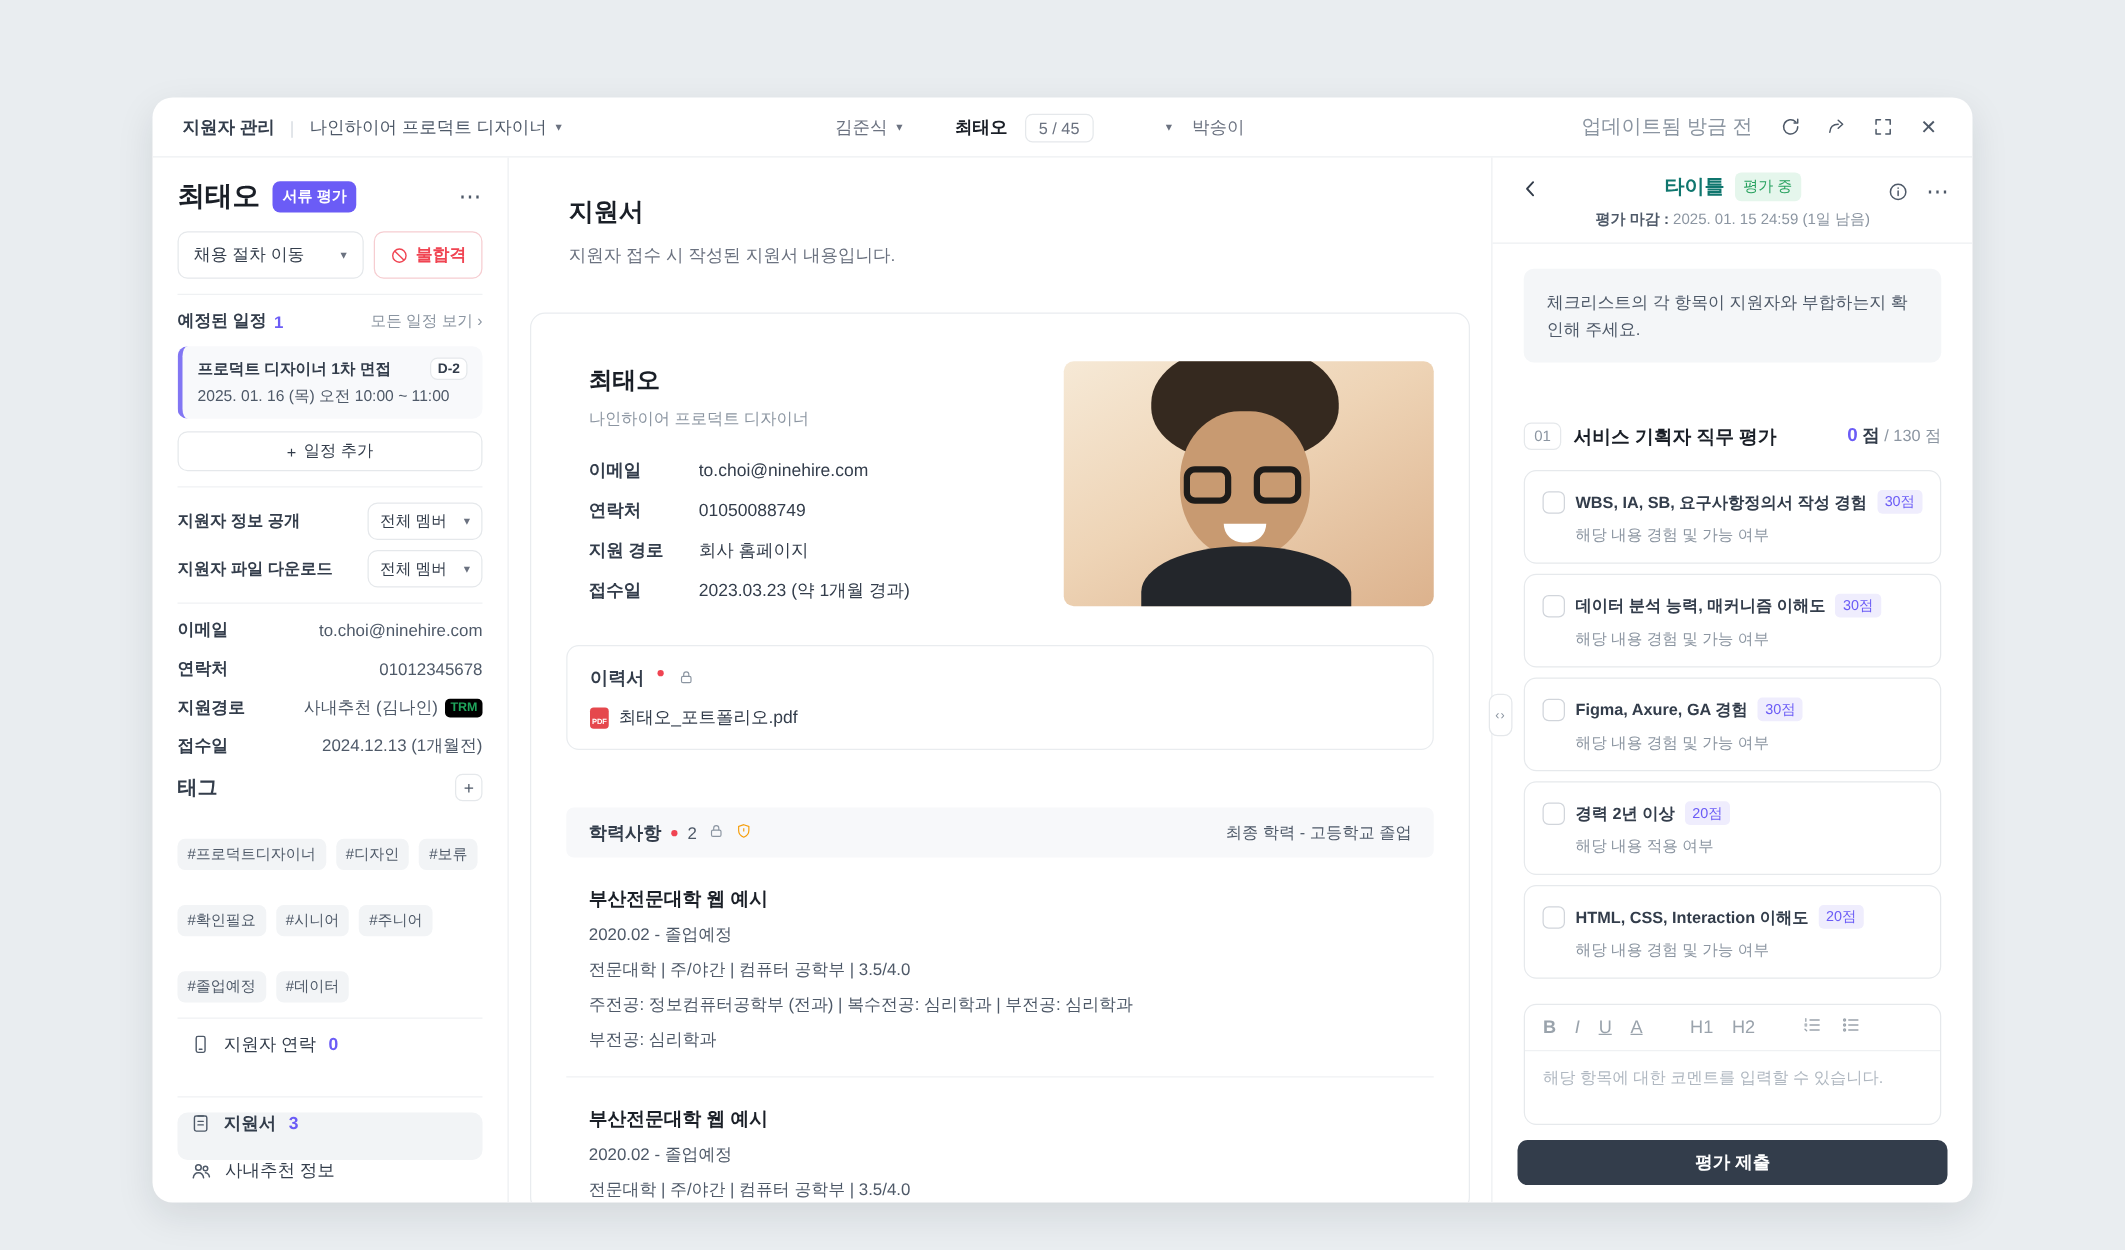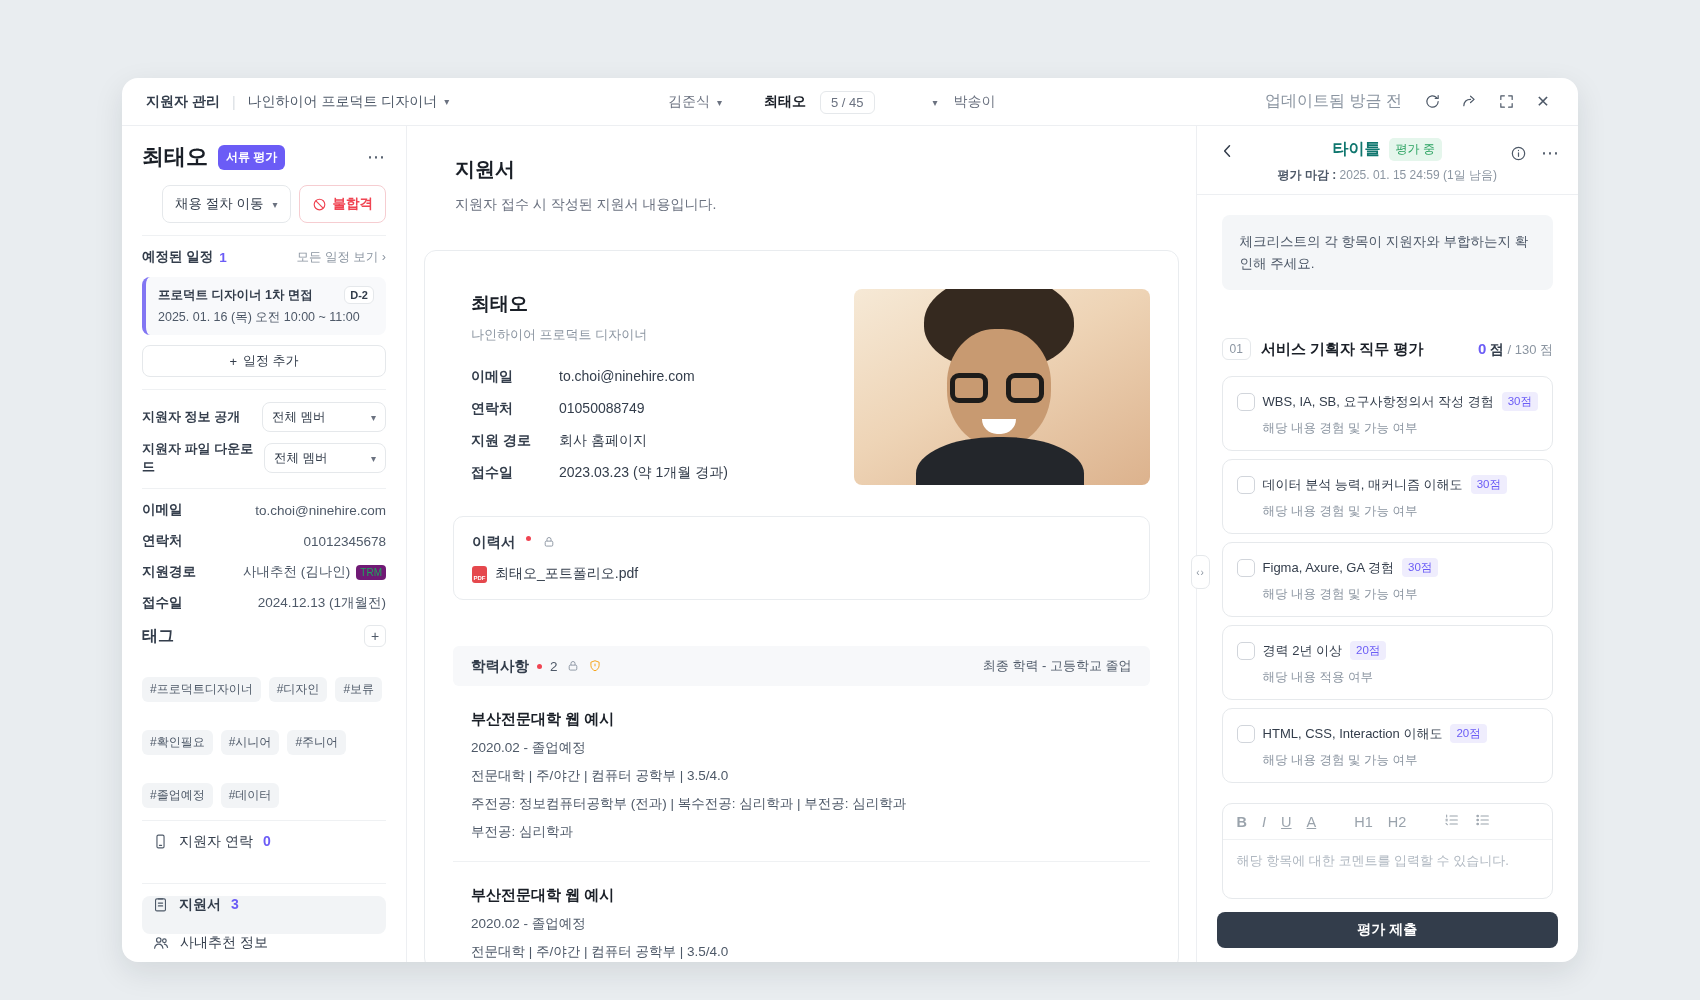--- a/index.html
+++ b/index.html
@@ -30,42 +30,42 @@
   .win-body { flex:1; display:flex; min-height:0; }
 
   
   .sidebar { flex:0 0 285px; border-right:1px solid #EDEFF2; padding:16px 20px 0; overflow:hidden; }
   .sb-divider { border-top:1px solid #EFF1F3; margin:12px 0; }
   .sb-name-row { display:flex; align-items:center; }
   .sb-name { font-size:22px; font-weight:bold; color:#1A1F27; }
   .stage-badge { background:#6B5CF6; color:#fff; font-size:12px; font-weight:bold; border-radius:6px; padding:4px 8px; margin-left:10px; }
   .kebab { margin-left:auto; color:#4E5968; font-size:18px; cursor:pointer; letter-spacing:1px; }
   .sb-actions { display:flex; gap:8px; margin-top:13px; }
-  .move-dd { flex:1; border:1px solid #E5E8EB; border-radius:8px; height:38px; display:flex; align-items:center; padding:0 12px; font-size:13.5px; color:#333D4B; cursor:pointer;margin-left:20px; }
+  .move-dd { flex:1; border:1px solid #E5E8EB; border-radius:8px; height:38px; display:flex; align-items:center; padding:0 12px; font-size:13.5px; color:#333D4B; cursor:pointer; }
   .move-dd .caret { margin-left:auto; }
   .reject-btn { border:1px solid #F6CDD1; border-radius:8px; height:38px; display:flex; align-items:center; gap:6px; padding:0 12px; color:#F04452; font-weight:bold; font-size:13.5px; background:#fff; cursor:pointer; }
   .reject-btn svg { stroke:#F04452; fill:none; stroke-width:1.8; }
   .sched-head { display:flex; align-items:center; font-size:13.5px; }
   .sched-label { font-weight:bold; }
   .sched-count { color:#6B5CF6; font-weight:bold; margin-left:6px; }
   .view-all { margin-left:auto; color:#8B95A1; font-size:12.5px; cursor:pointer; }
   .event-card { margin-top:11px; background:#F8F9FB; border-left:4px solid #8276F3; border-radius:8px; padding:9px 12px; cursor:pointer; }
   .event-top { display:flex; align-items:center; }
   .event-title { font-size:12.5px; font-weight:bold; color:#333D4B; }
   .dday { margin-left:auto; border:1px solid #E5E8EB; background:#fff; border-radius:6px; font-size:11px; font-weight:bold; padding:2px 5px; color:#333D4B; }
   .event-time { font-size:12.5px; color:#4E5968; margin-top:5px; }
   .add-btn { margin-top:10px; height:32px; width:100%; border:1px solid #E5E8EB; border-radius:8px; background:#fff; display:flex; align-items:center; justify-content:center; gap:6px; font-size:13px; color:#333D4B; cursor:pointer; }
   .setting-row { display:flex; align-items:center; margin-bottom:8px; }
   .setting-label { font-size:13px; font-weight:bold; color:#333D4B; }
-  .setting-dd { margin-left:auto; border:1px solid #E5E8EB; border-radius:8px; width:124px; height:30px; display:flex; align-items:center; padding:0 9px; font-size:12.5px; color:#333D4B; cursor:pointer; }
+  .setting-dd { margin-left:auto; border:1px solid #E5E8EB; border-radius:8px; width:92px; height:30px; display:flex; align-items:center; padding:0 9px; font-size:12.5px; color:#333D4B; cursor:pointer; }
   .setting-dd .caret { margin-left:auto; }
   .info-row { display:flex; align-items:center; margin-bottom:13px; font-size:13.5px; }
   .info-label { font-weight:bold; color:#333D4B; }
   .info-value { margin-left:auto; color:#4E5968; display:flex; align-items:center; gap:6px; }
-  .trm { background:#701a75; color:#1FA45B; font-size:10px; font-weight:normal; border-radius:4px; padding:2px 4px; }
+  .trm { background:#000000; color:#1FA45B; font-size:10px; font-weight:bold; border-radius:4px; padding:2px 4px; }
   .tags-head { display:flex; align-items:center; margin-bottom:10px; }
   .tag-add { margin-left:auto; width:22px; height:22px; border:1px solid #E5E8EB; border-radius:6px; display:flex; align-items:center; justify-content:center; color:#4E5968; cursor:pointer; font-size:14px; }
   .tags-wrap { display:flex; flex-wrap:wrap; gap:8px; }
   .tag-chip { background:#F2F4F6; color:#4E5968; border-radius:6px; padding:4px 8px; font-size:12px; cursor:pointer;margin-top:20px; }
   .nav-item { display:flex; align-items:flex-start; gap:10px; height:38px; padding:0 10px; border-radius:8px; font-size:14px; color:#333D4B; cursor:pointer; }
   .nav-item svg { stroke:#4E5968; fill:none; stroke-width:1.6; stroke-linecap:round; stroke-linejoin:round; }
   .nav-item.active { background:#F2F4F6; font-weight:bold; }
   .nav-count { color:#6B5CF6; font-weight:bold; }
 
   
@@ -119,21 +119,21 @@
   .sect-head { display:flex; align-items:center; margin-top:48px; }
   .sect-num { border:1px solid #E5E8EB; border-radius:6px; font-size:12px; color:#8B95A1; padding:3px 7px; }
   .sect-title { font-size:15px; font-weight:bold; color:#1A1F27; margin-left:10px; }
   .sect-score { margin-left:auto; font-size:13px; color:#8B95A1; }
   .score-val { color:#6B5CF6; font-weight:bold; font-size:15px; }
   .score-unit { color:#333D4B; font-weight:bold; font-size:14px; }
   .check-list { margin-top:16px; }
   .check-card { border:1px solid #E6E9EC; border-radius:10px; padding:15px 14px 13px; margin-bottom:8px; overflow:hidden; }
   .cc-top { display:flex; align-items:center; gap:8px; white-space:nowrap; }
   .checkbox { flex:0 0 18px; width:18px; height:18px; border:1.5px solid #D1D5DB; border-radius:5px; background:#fff; cursor:pointer; }
-  .cc-title { font-size:13px; font-weight:normal; color:#333D4B; }
+  .cc-title { font-size:13px; font-weight:bold; color:#333D4B; }
   .cc-points { background:#EFEDFD; color:#6B5CF6; font-size:11.5px; border-radius:4px; padding:2px 6px; }
   .cc-desc { margin:9px 0 0 26px; font-size:12.5px; color:#8B95A1; }
   .editor { margin-top:12px; border:1px solid #E6E9EC; border-radius:10px; overflow:hidden; }
   .toolbar { display:flex; align-items:center; gap:15px; padding:8px 14px; border-bottom:1px solid #EFF1F3; color:#9AA3AC; font-size:14.5px; }
   .tb { cursor:pointer; }
   .tb-b { font-weight:bold; } .tb-i { font-style:italic; } .tb-u,.tb-a { text-decoration:underline; }
   .tb-gap { width:8px; }
   .tb-svg svg { stroke:#9AA3AC; fill:none; stroke-width:1.6; stroke-linecap:round; }
   .editor-area { padding:12px 14px; min-height:58px; font-size:13px; color:#B0B8C1; cursor:text; }
   .panel-footer { margin-top:auto; padding:10px 20px 14px; }

